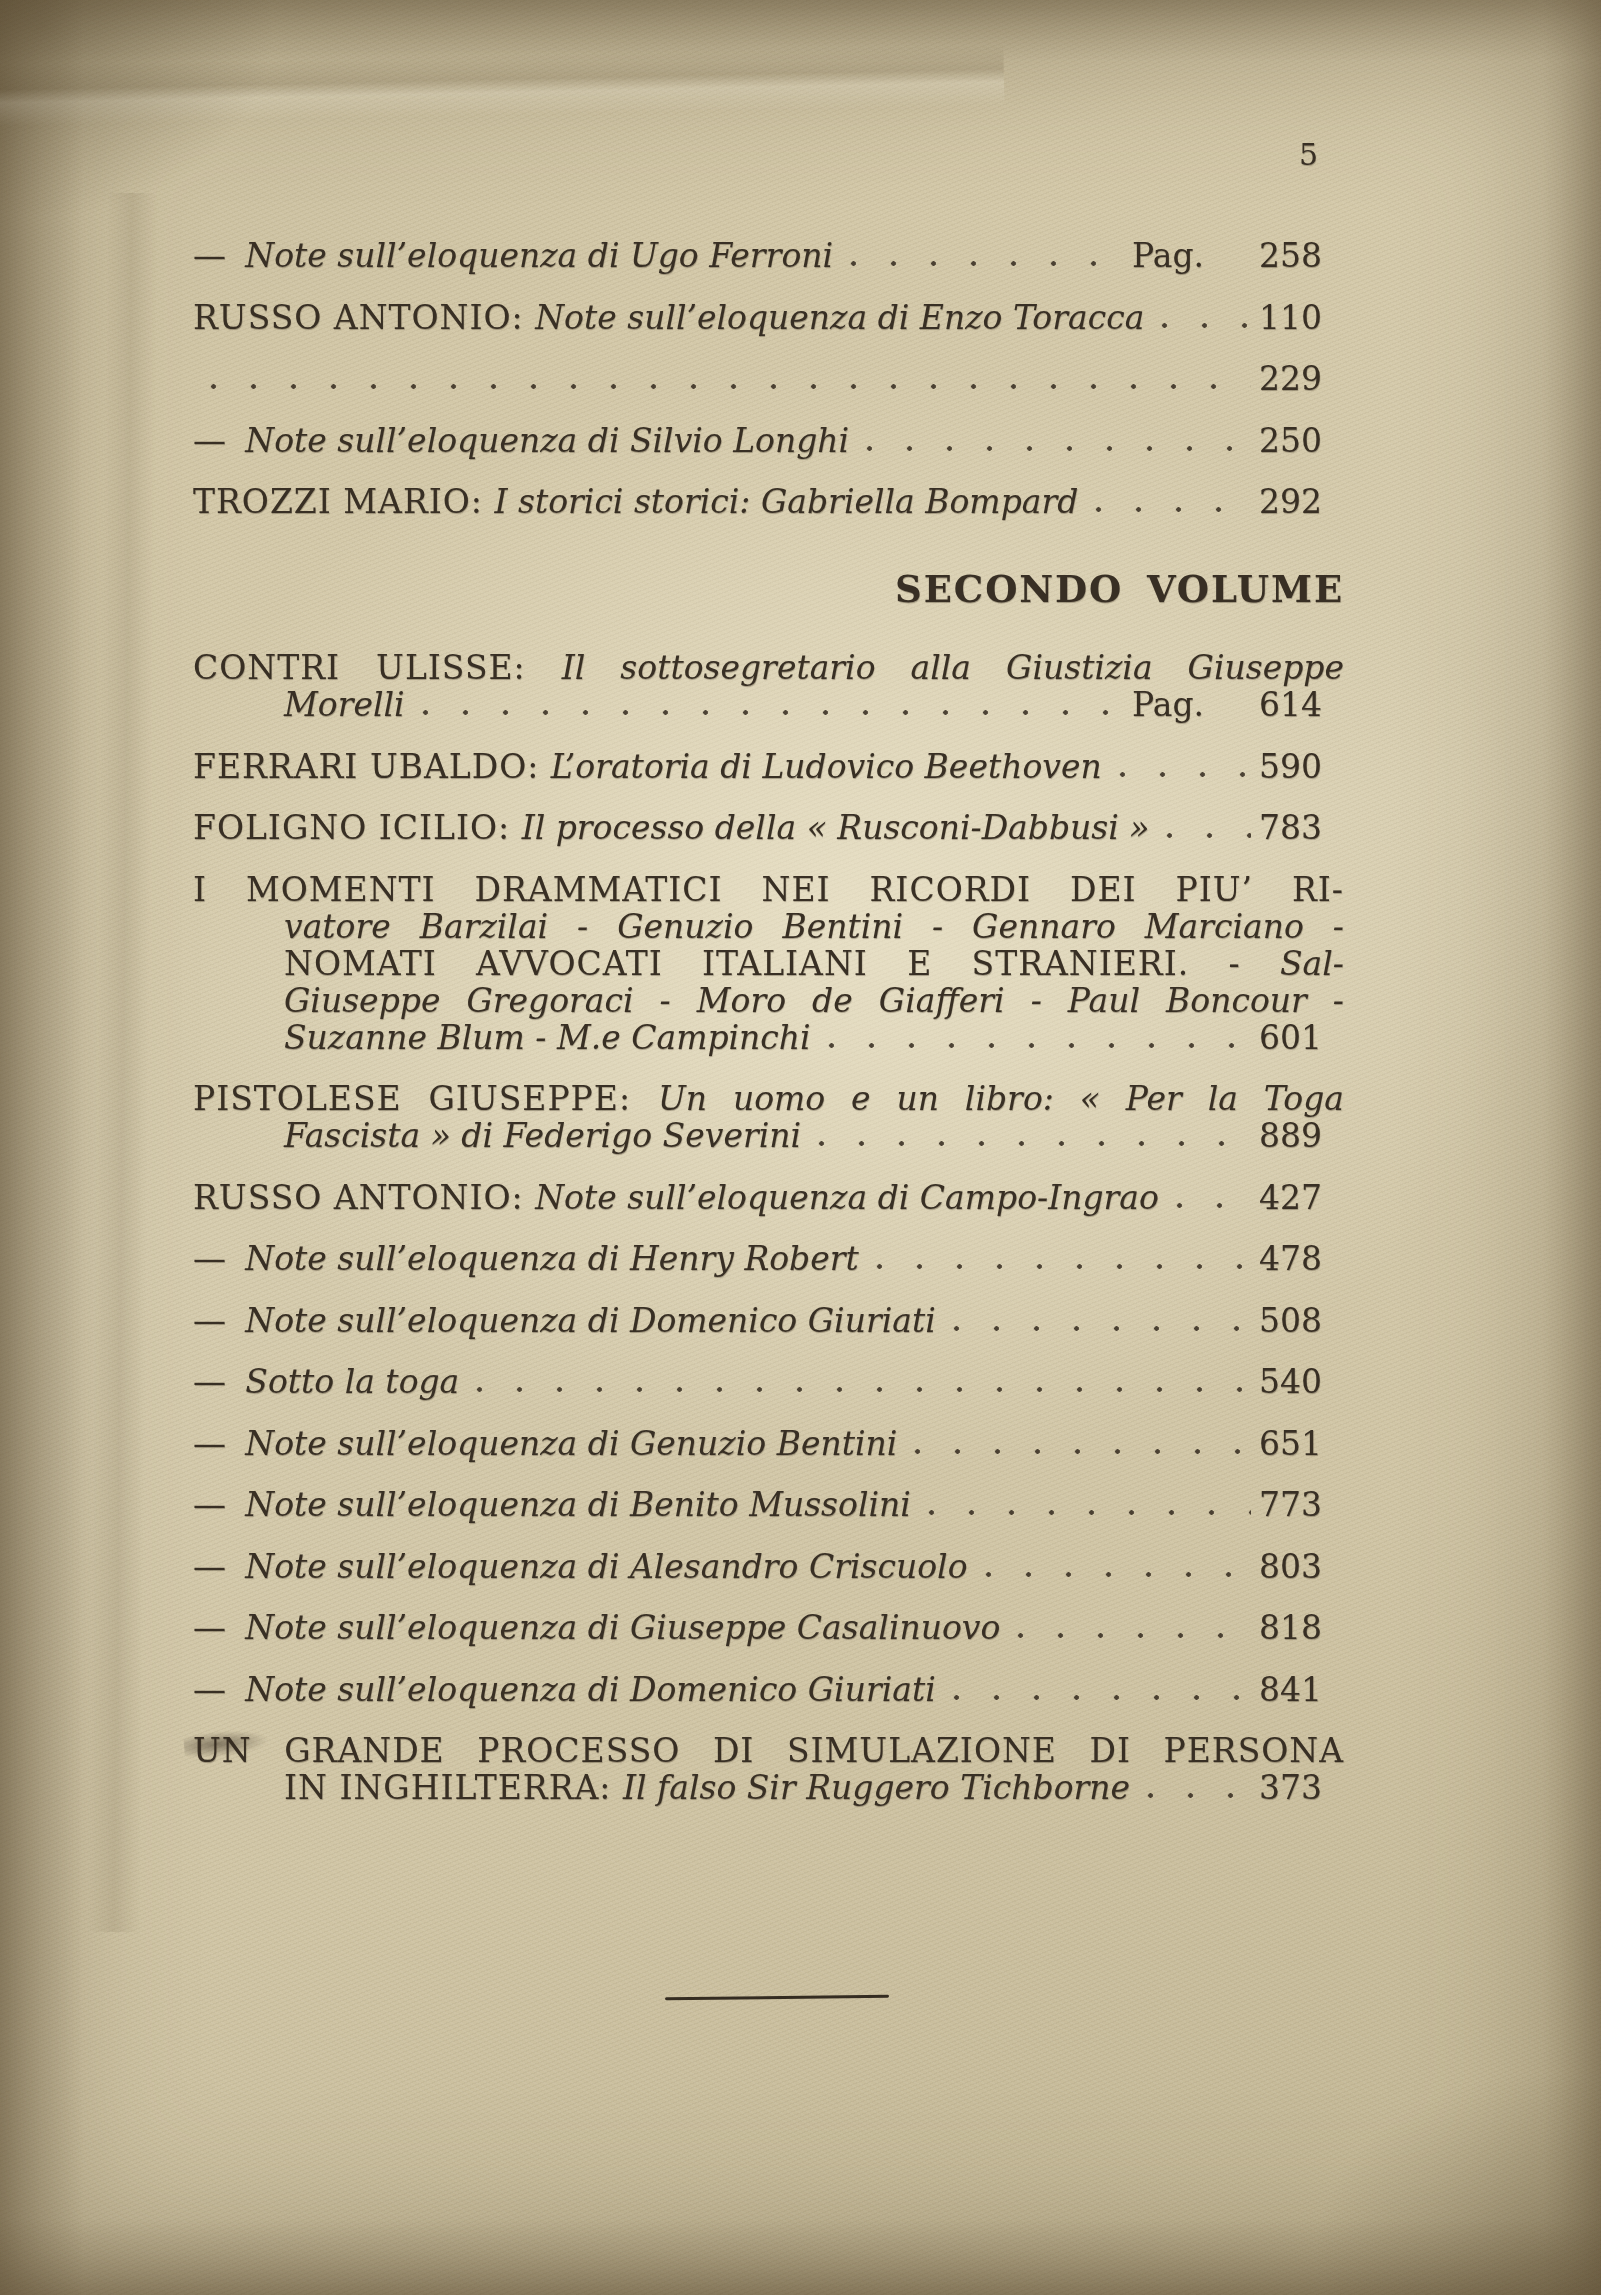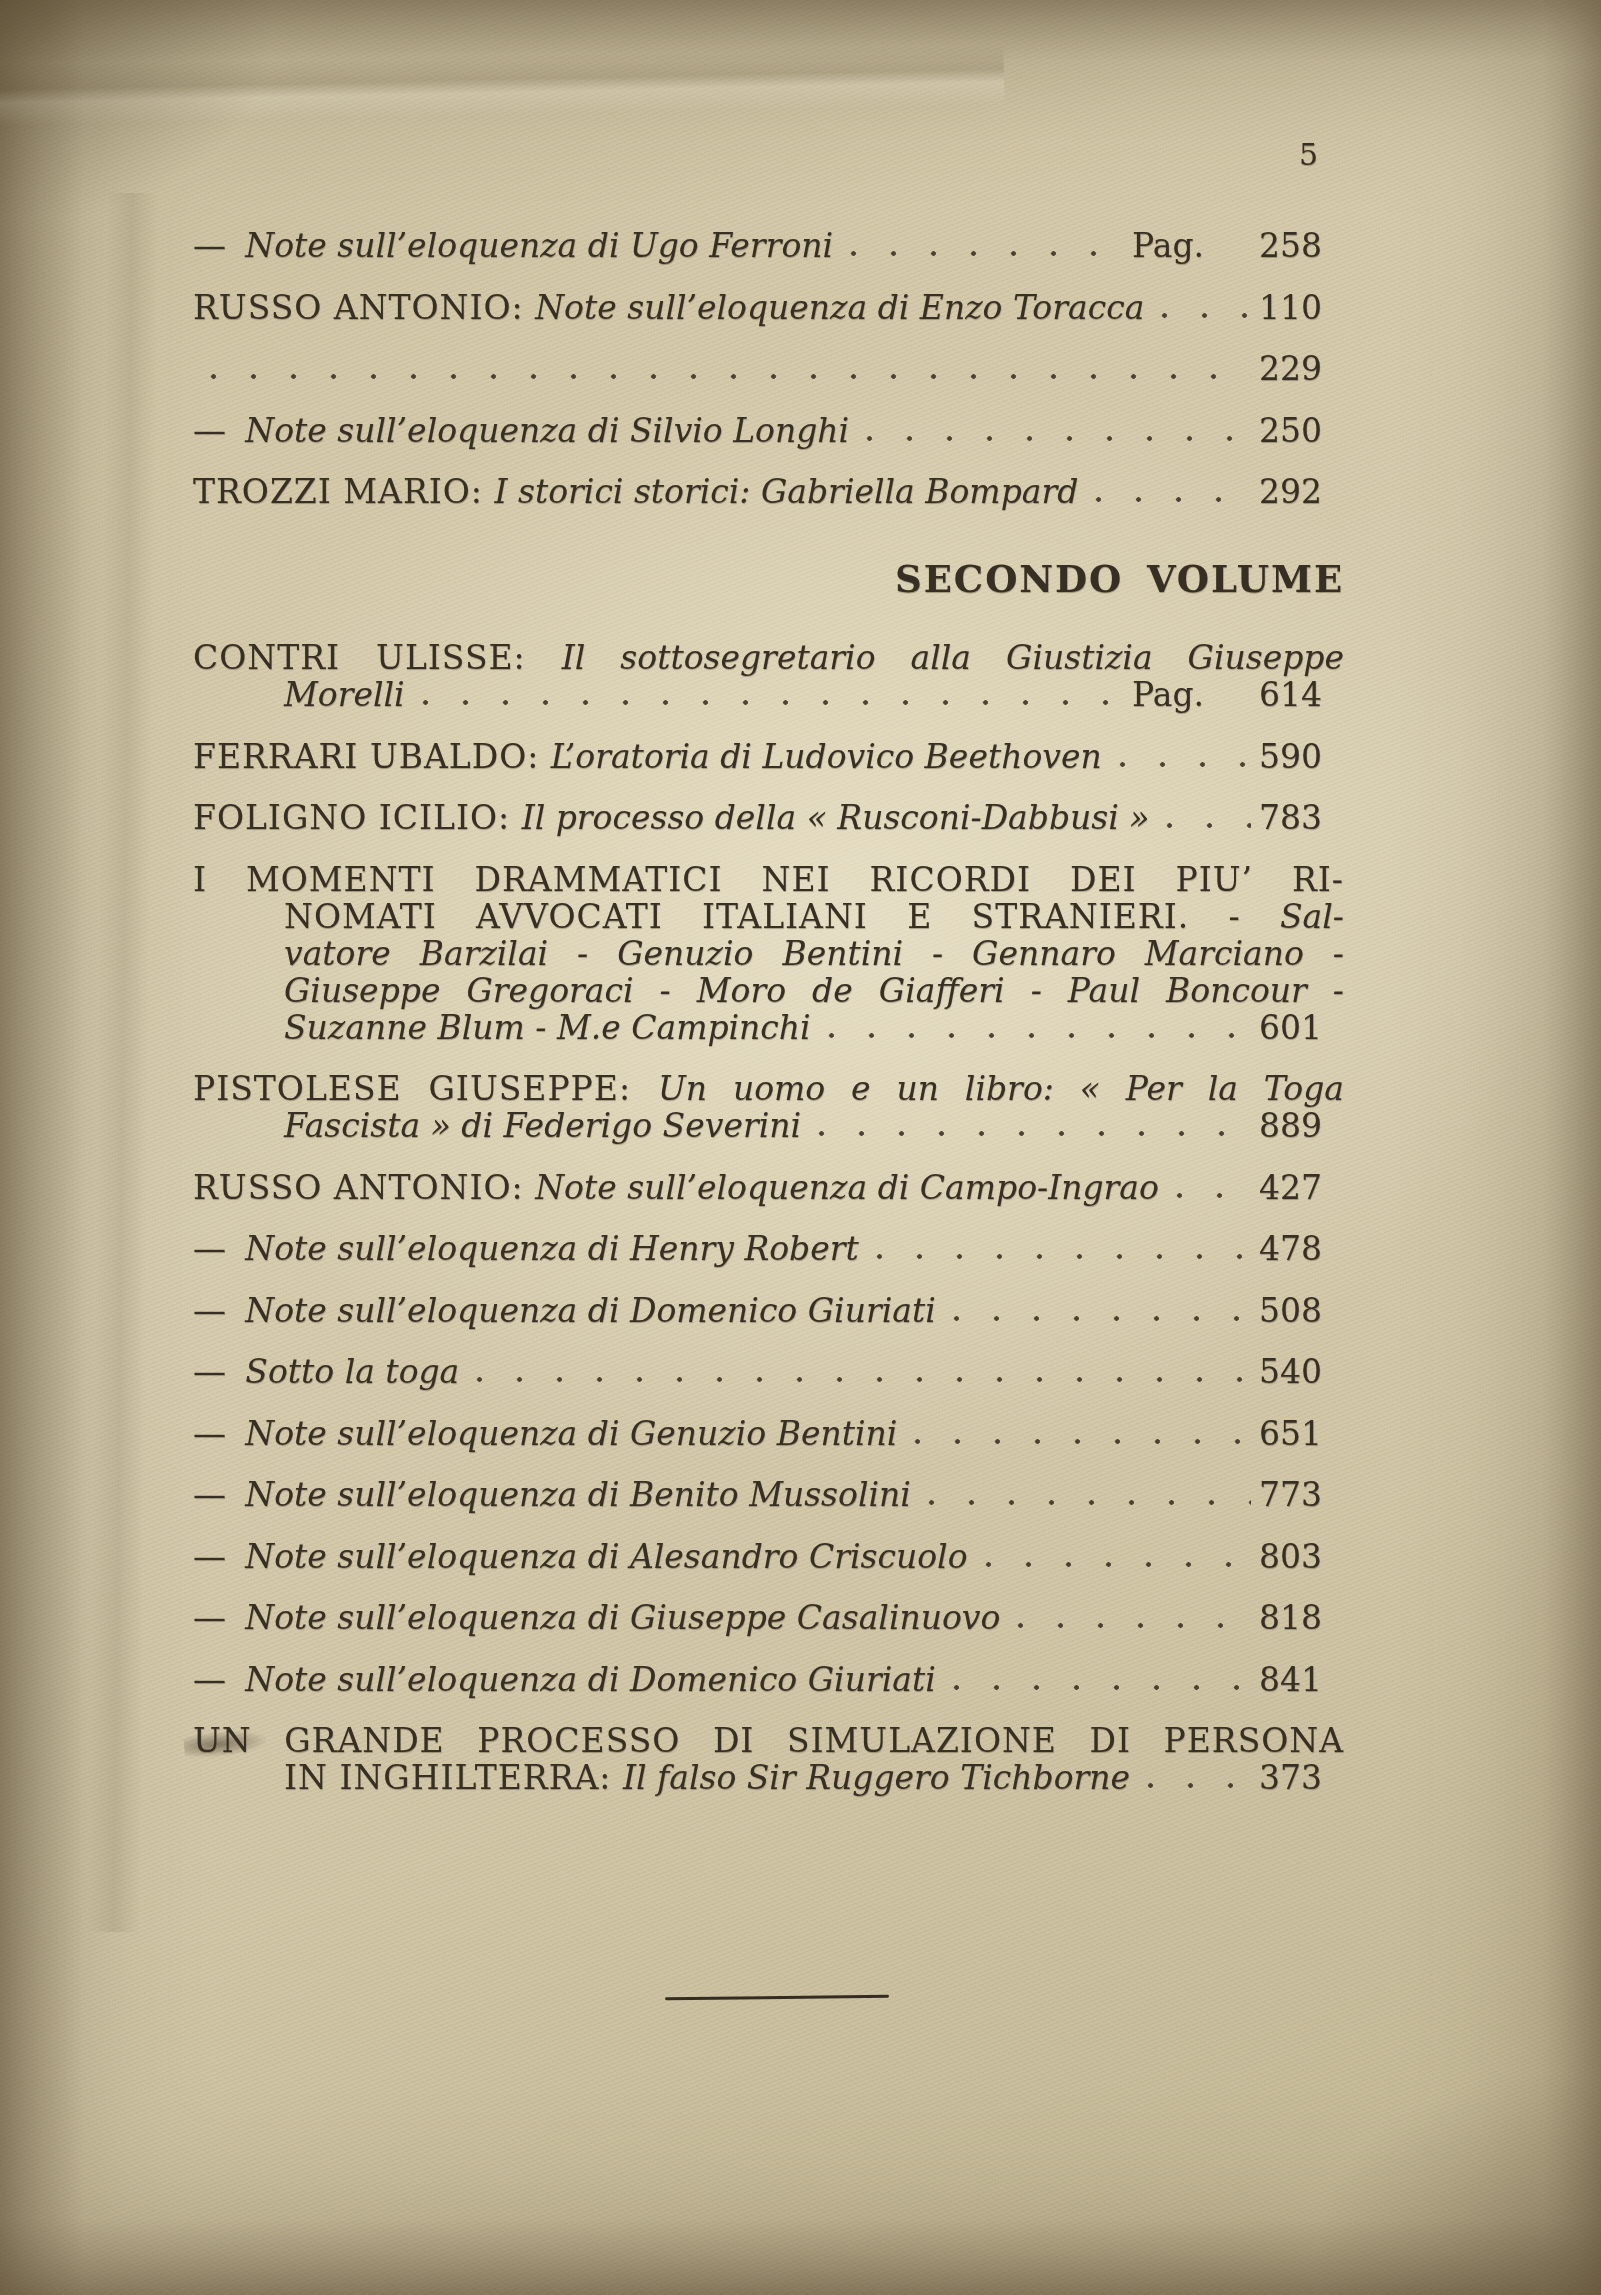--- a/index.html
+++ b/index.html
@@ -26,21 +26,21 @@
                   background:linear-gradient(180deg, rgba(0,0,0,0) 0%, rgba(86,70,44,0.16) 40%, rgba(255,252,240,0.18) 62%, rgba(0,0,0,0) 100%); }
   .crease-left  { left:97px; top:193px; width:52px; height:1739px; transform:rotate(0.6deg);
                   background:linear-gradient(90deg, rgba(0,0,0,0), rgba(86,70,44,0.12) 50%, rgba(0,0,0,0)); }
   .corner-tl    { left:-58px; top:-58px; width:335px; height:277px;
                   background:radial-gradient(ellipse at 30% 30%, rgba(60,46,24,0.30), rgba(60,46,24,0) 70%); }
   .corner-br    { right:-45px; bottom:-45px; width:335px; height:270px;
                   background:radial-gradient(ellipse at 70% 70%, rgba(60,46,24,0.22), rgba(60,46,24,0) 70%); }
 
   .topnum { position:absolute; top:137px; left:1299px; font-size:30px; }
 
-  .column { position:absolute; left:193px; top:227px; width:1151px; font-size:33px; line-height:37px; }
+  .column { position:absolute; left:193px; top:237px; width:1151px; font-size:33px; line-height:37px; }
   .entry  { margin-bottom:24.5px; }
   .line   {}
   .ind    { padding-left:91px; }
   .just   { text-align:justify; text-align-last:justify; }
   .lastline { display:flex; align-items:baseline; }
   .txt    { flex:0 0 auto; }
   .it     { font-style:italic; }
   .caps   { letter-spacing:1px; }
   .dash   { margin-right:19.3px; }
   .leader { flex:1 1 26px; align-self:stretch; margin:0 7.7px 0 14px; min-width:26px;
@@ -131,22 +131,22 @@
         </div>
         <div class="entry">
           <div class="line lastline">
             <span class="txt"><span class="caps">FOLIGNO ICILIO: </span><span class="it">Il processo della « Rusconi-Dabbusi »</span></span>
             <span class="leader"></span>
             <span class="num">783</span>
           </div>
         </div>
         <div class="entry">
           <div class="line just"><span class="caps">I MOMENTI DRAMMATICI NEI RICORDI DEI PIU’ RI-</span></div>
+          <div class="line ind just"><span class="it">vatore Barzilai - Genuzio Bentini - Gennaro Marciano -</span></div>
           <div class="line ind just"><span class="caps">NOMATI AVVOCATI ITALIANI E STRANIERI. - </span><span class="it">Sal-</span></div>
-          <div class="line ind just"><span class="it">vatore Barzilai - Genuzio Bentini - Gennaro Marciano -</span></div>
           <div class="line ind just"><span class="it">Giuseppe Gregoraci - Moro de Giafferi - Paul Boncour -</span></div>
           <div class="line ind lastline">
             <span class="txt"><span class="it">Suzanne Blum - M.e Campinchi</span></span>
             <span class="leader"></span>
             <span class="num">601</span>
           </div>
         </div>
         <div class="entry">
           <div class="line just"><span class="caps">PISTOLESE GIUSEPPE: </span><span class="it">Un uomo e un libro: « Per la Toga</span></div>
           <div class="line ind lastline">

